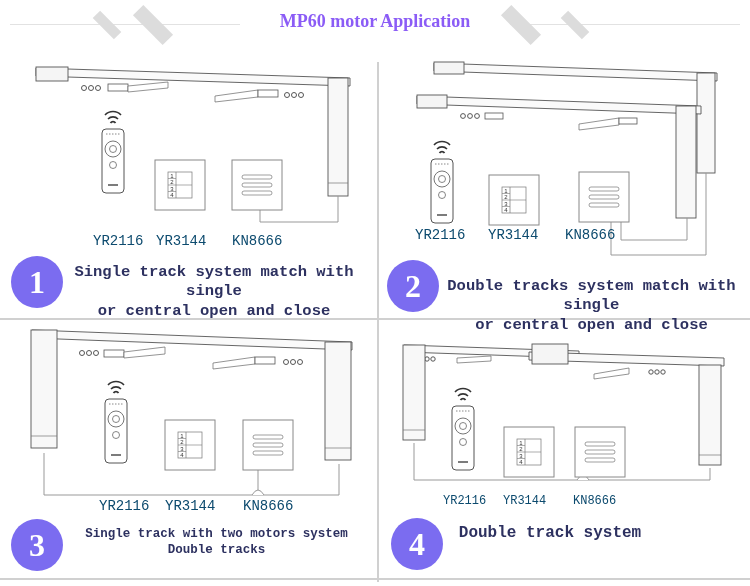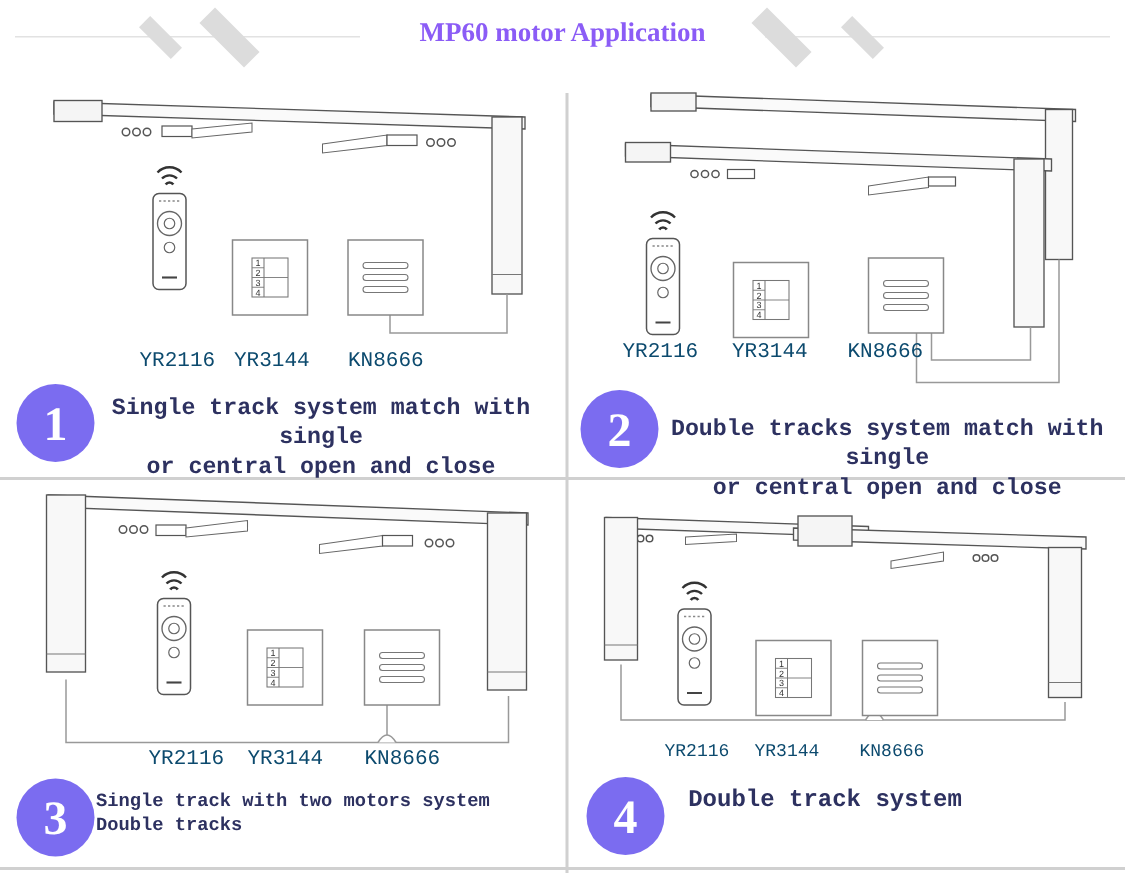--- a/index.html
+++ b/index.html
@@ -172,21 +172,21 @@
       <path d="M252,175 q6,-10 12,0" fill="#fff" stroke="#999" stroke-width="1"></path>
     </g>
     <use href="#remote" x="116" y="95"></use>
     <use href="#switch4" x="165" y="100"></use>
     <use href="#switch3" x="243" y="100"></use>
   </svg>
   <div class="model" style="left:99px;top:178px;">YR2116</div>
   <div class="model" style="left:165px;top:178px;">YR3144</div>
   <div class="model" style="left:243px;top:178px;">KN8666</div>
   <div class="badge" style="left: 11px; top: 199px; background: rgb(123, 108, 240);">3</div>
-  <div class="desc" style="left: 64px; top: 207px; width: 305px; font-size: 12.5px; text-align: left; color: rgb(45, 49, 96);">
+  <div class="desc" style="left: 64px; top: 207px; width: 305px; font-size: 12.5px; text-align: center; color: rgb(45, 49, 96);">
     <div>Single track with two motors system Double tracks</div>
   </div>
 </div>
 
 <div class="panel" style="left:379px;top:320px;width:371px;height:258px;">
   <svg width="371" height="258">
     <g>
       <polygon points="25,25 200,31 200,38 25,32" fill="#fafafa" stroke="#555" stroke-width="0.9"></polygon>
       <polygon points="150,32 345,38 345,46 150,40" fill="#fafafa" stroke="#555" stroke-width="0.9"></polygon>
       <rect x="153" y="24" width="36" height="20" fill="#f5f5f5" stroke="#555" stroke-width="0.9"></rect>

